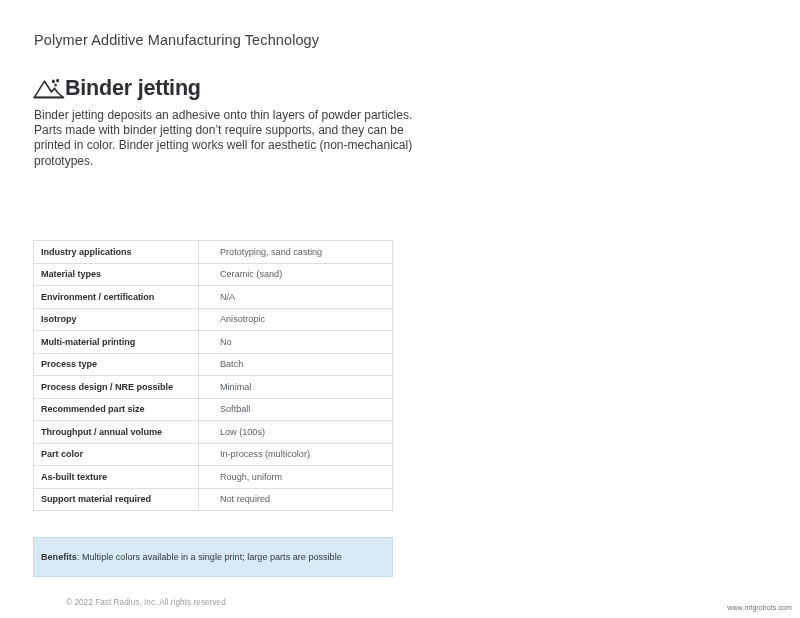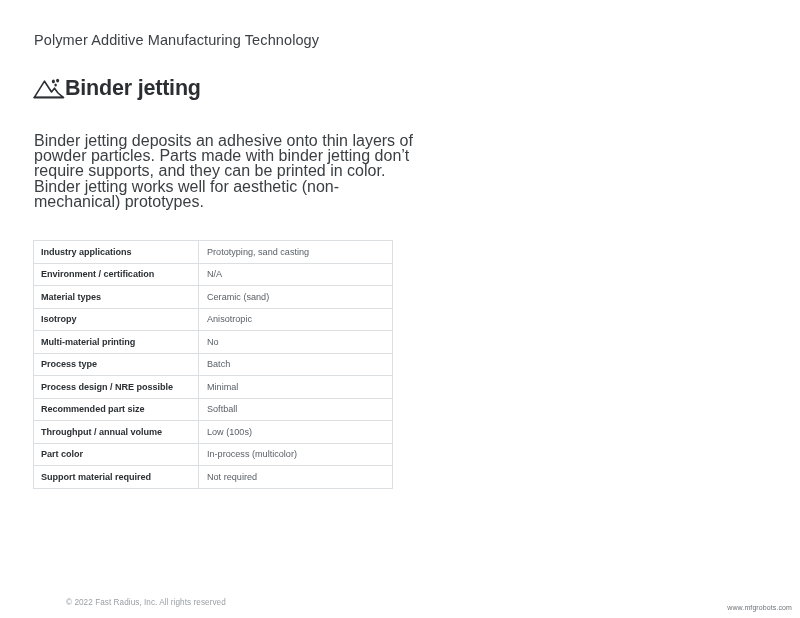--- a/index.html
+++ b/index.html
@@ -49,23 +49,23 @@
     font-size: 21.5px;
     font-weight: 700;
     color: #2b2f33;
     letter-spacing: -0.2px;
     line-height: 1;
     white-space: nowrap;
   }
   .intro {
     position: absolute;
     left: 34px;
-    top: 133px;
+    top: 108px;
     width: 380px;
-    font-size: 16px;
+    font-size: 12px;
     line-height: 15.2px;
     color: #3a3f43;
     font-weight: 400;
   }
   .intro p { margin: 0; }
 
   .spec-table {
     position: absolute;
     left: 33px;
     top: 240px;
@@ -83,21 +83,21 @@
   }
   .spec-table td.k {
     width: 157px;
     font-weight: 700;
     color: #2b3034;
     letter-spacing: -0.05px;
   }
   .spec-table td.v {
     color: #5a6167;
     font-weight: 400;
-    padding-left: 8px;
+    padding-left: 21px;
   }
   .benefits {
     position: absolute;
     left: 33px;
     top: 537px;
     width: 360px;
     height: 40px;
     box-sizing: border-box;
     background: #d7e9f4;
     border: 1px solid #c6dcea;
@@ -152,28 +152,28 @@
     <p>Binder jetting deposits an adhesive onto thin layers of powder particles. Parts made with binder jetting don’t require supports, and they can be printed in color. Binder jetting works well for aesthetic (non-mechanical) prototypes.</p>
   </div>
 
   <table class="spec-table">
     <tbody>
       <tr>
         <td class="k">Industry applications</td>
         <td class="v">Prototyping, sand casting</td>
       </tr>
       <tr>
+        <td class="k">Material types</td>
+        <td class="v">Ceramic (sand)</td>
+      </tr>
+      <tr>
         <td class="k">Environment / certification</td>
         <td class="v">N/A</td>
       </tr>
       <tr>
-        <td class="k">Material types</td>
-        <td class="v">Ceramic (sand)</td>
-      </tr>
-      <tr>
         <td class="k">Isotropy</td>
         <td class="v">Anisotropic</td>
       </tr>
       <tr>
         <td class="k">Multi-material printing</td>
         <td class="v">No</td>
       </tr>
       <tr>
         <td class="k">Process type</td>
         <td class="v">Batch</td>
@@ -188,23 +188,30 @@
       </tr>
       <tr>
         <td class="k">Throughput / annual volume</td>
         <td class="v">Low (100s)</td>
       </tr>
       <tr>
         <td class="k">Part color</td>
         <td class="v">In-process (multicolor)</td>
       </tr>
       <tr>
+        <td class="k">As-built texture</td>
+        <td class="v">Rough, uniform</td>
+      </tr>
+      <tr>
         <td class="k">Support material required</td>
         <td class="v">Not required</td>
       </tr>
     </tbody>
   </table>
 
+  <div class="benefits">
+    <span class="benefits-text"><b>Benefits</b><span>: Multiple colors available in a single print; large parts are possible</span></span>
+  </div>
 
   <div class="footer">© 2022 Fast Radius, Inc. All rights reserved</div>
   <div class="watermark">www.mfgrobots.com</div>
 
 </div>
 
 </body></html>

